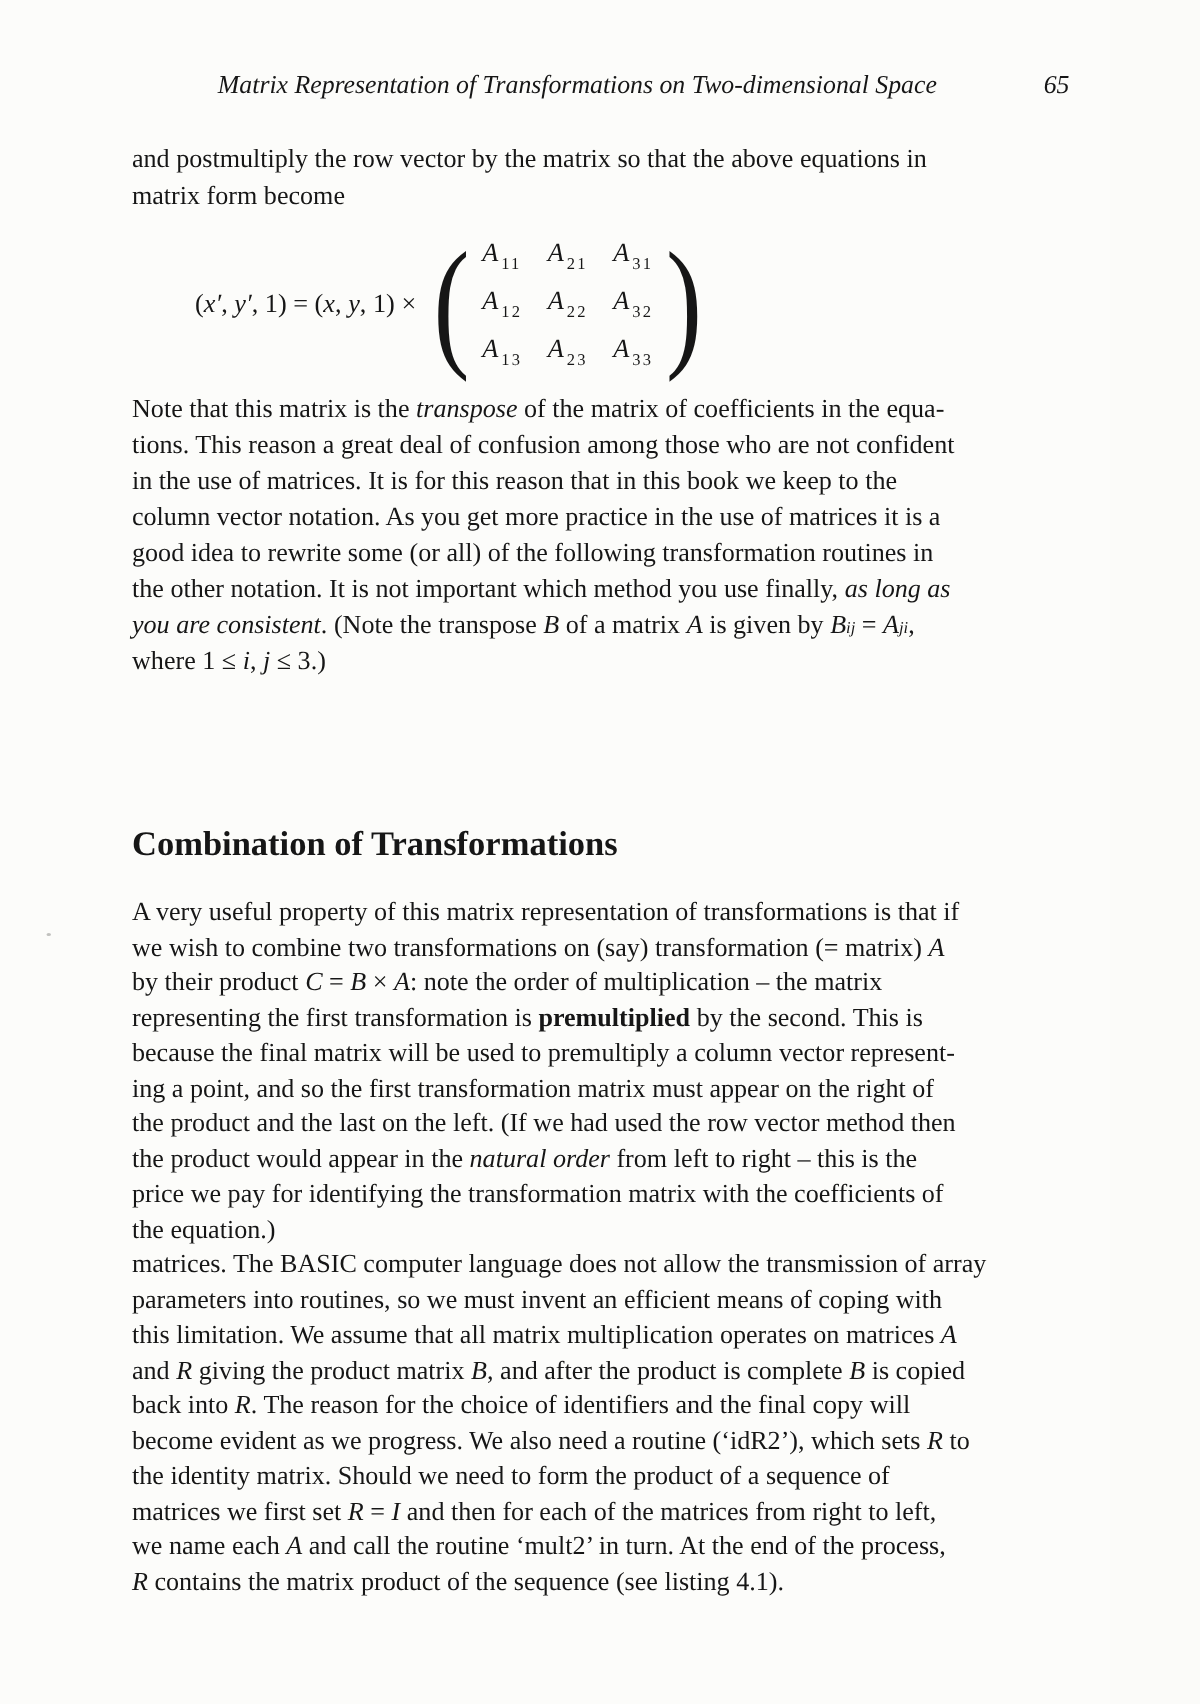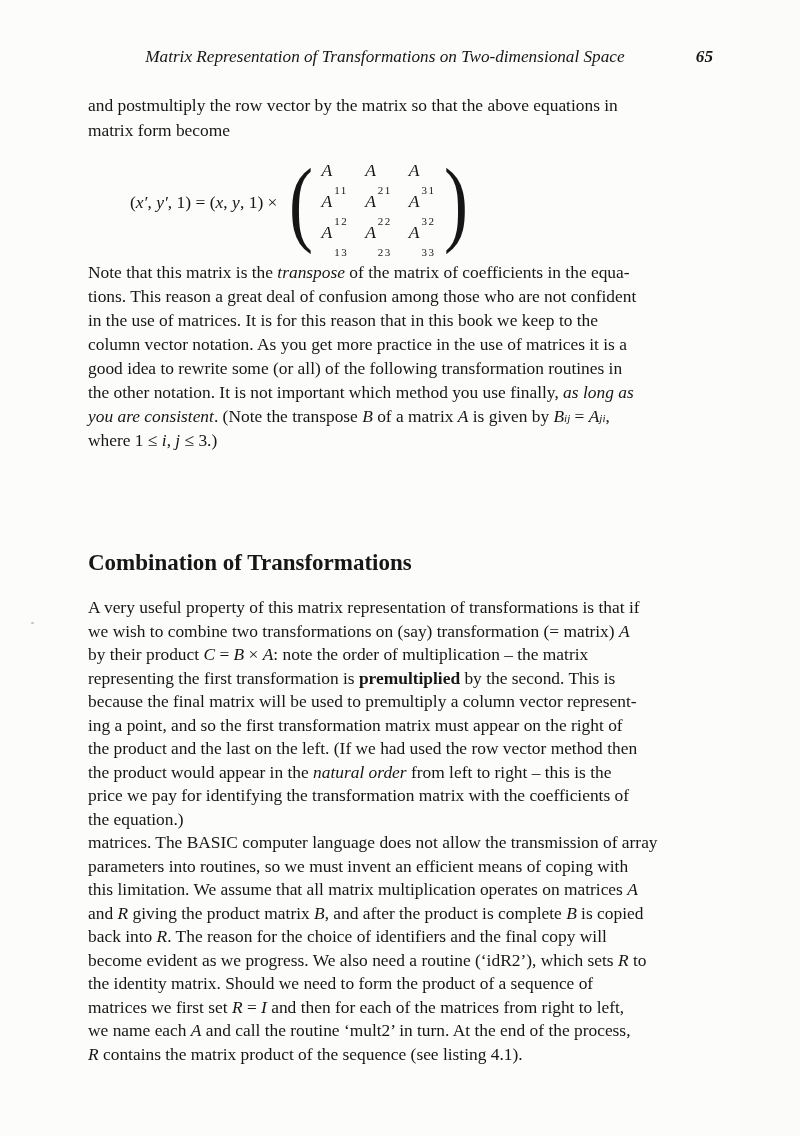--- a/index.html
+++ b/index.html
@@ -10,21 +10,21 @@
   }
   .page{position:relative;width:740px;height:1136px;background:#fcfcfa;overflow:hidden;}
 
   
   .header{
     position:absolute;left:88px;top:47px;width:625px;
     display:flex;align-items:baseline;
     font-style:italic;font-size:17.2px;
   }
   .header-title{flex:1;text-align:center;white-space:nowrap;}
-  .page-number{margin-left:14px;font-style:italic;font-weight:bold;}
+  .page-number{margin-left:14px;font-style:italic;}
 
   
   .para{position:absolute;left:88px;width:648px;font-size:17.4px;}
   .para .line{white-space:nowrap;}
   .intro{top:93px;}
   .intro .line{height:25px;line-height:25px;}
   .note{top:260px;}
   .note .line{height:24px;line-height:24px;}
   .bodypara{top:596px;}
   .bodypara .line{height:23.5px;line-height:23.5px;}
@@ -51,21 +51,21 @@
   .paren{
     font-size:96px;line-height:92px;font-weight:400;
     transform:scaleX(0.75);display:inline-block;
   }
   .matrix-grid{
     display:grid;grid-template-columns:repeat(3,auto);
     column-gap:17px;row-gap:2px;padding:0 2px;margin:0 2px;
   }
   .mcell{line-height:27px;white-space:nowrap;}
   .mvar{font-style:italic;font-size:17.5px;}
-  .msub{font-size:11px;position:relative;top:18px;margin-left:2px;letter-spacing:1.5px;}
+  .msub{font-size:11px;position:relative;top:5px;margin-left:2px;letter-spacing:1.5px;}
 
   
   .speck{position:absolute;border-radius:50%;background:#9a9a96;}
   .speck-a{left:774px;top:156px;width:3px;height:3px;}
   .speck-b{left:31px;top:622px;width:3px;height:2px;opacity:.6;}
 </style>
 </head>
 <body>
 
 <div class="page">

